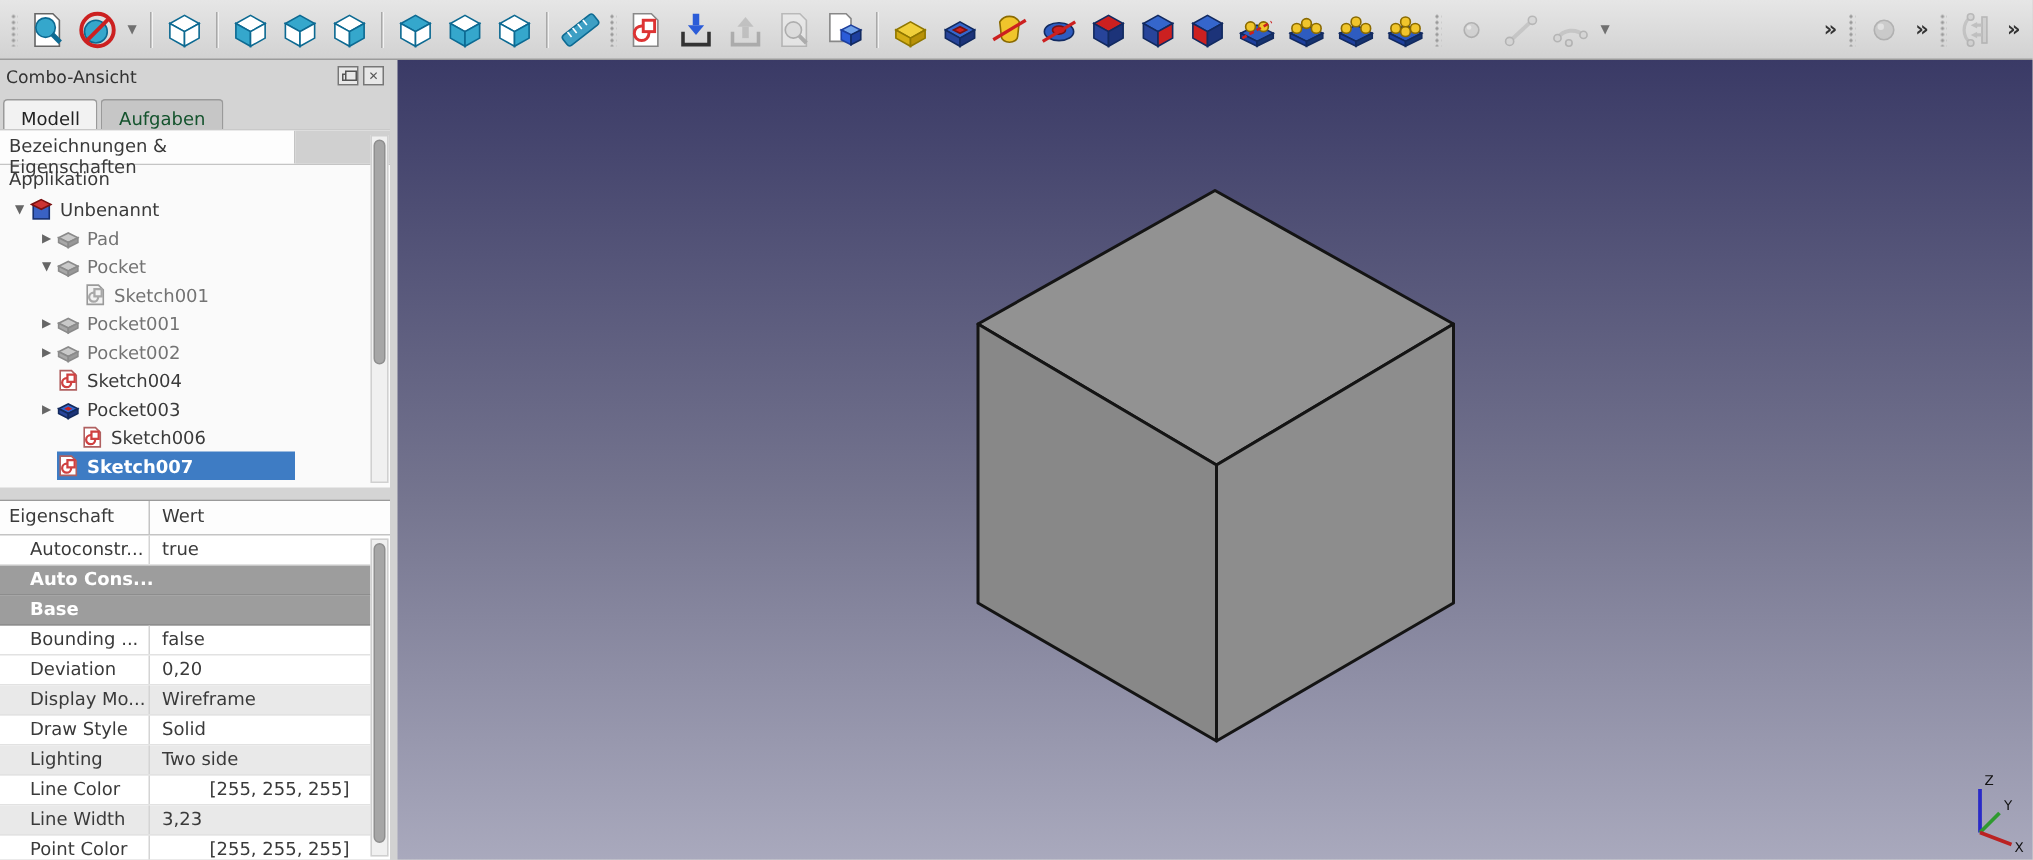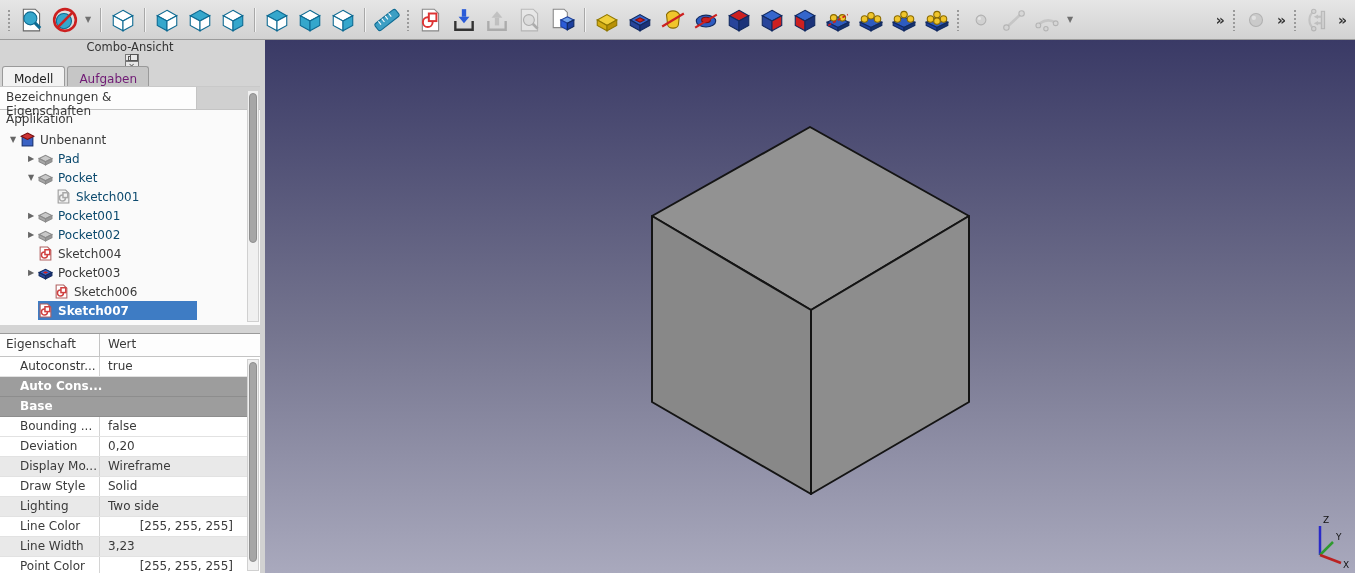--- a/index.html
+++ b/index.html
@@ -16,47 +16,47 @@
   .tb-sep { width:1px; height:24px; background:#a8a8a8; box-shadow:1px 0 0 #f2f2f2; margin:0 5px; }
   .tb-handle { width:5px; height:22px; margin:0 3px;
     background-image:radial-gradient(#9a9a9a 35%, transparent 40%); background-size:4px 4px; }
   .tb-caret { font-size:8px; color:#707070; width:14px; text-align:center; }
   .tb-chevron { font-size:14px; font-weight:bold; color:#333; padding:0 4px; }
   .tb-spacer { flex:1; }
 
   
   .panel { position:absolute; top:40px; left:0; width:260px; bottom:0; background:#d4d4d4; }
   .panel-title { position:absolute; top:0; left:0; right:0; height:21px; display:flex; align-items:center;
-    padding:0 4px; font-size:11.5px; color:#333;flex-direction:column; }
+    padding:0 4px; font-size:11.5px; color:#333; }
   .panel-title .spacer { flex:1; }
   .winbtn { width:14px; height:13px; border:1px solid #777; background:#e8e8e8; margin-left:3px;
     display:flex; align-items:center; justify-content:center; font-size:8px; color:#555; position:relative; }
   .winbtn .sq { width:6px; height:5px; border:1px solid #555; position:relative; top:1px; left:-1px; }
   .winbtn .sq::after { content:""; position:absolute; width:6px; height:5px; border:1px solid #555;
     left:1px; top:-3px; background:#e8e8e8; }
 
   .tabs { position:absolute; top:21px; left:0; right:0; height:31px; padding:4px 2px 0 2px;
     border-bottom:1px solid #9a9a9a; display:flex; align-items:center; }
   .tab { padding:5px 11px 4px 11px; border:1px solid #9a9a9a; border-bottom:none;
-    border-radius:3px 3px 0 0; background:#c6c6c6; color:#701a75; margin-right:2px; }
+    border-radius:3px 3px 0 0; background:#c6c6c6; color:#14532d; margin-right:2px; }
   .tab.active { background:#f2f2f2; color:#222; position:relative; top:1px; padding-bottom:6px; }
 
   
   .treewrap { position:absolute; top:46px; left:0; width:260px; height:239px; background:#fafafa;
     border-top:1px solid #c9c9c9; overflow:hidden; }
   .tree-header { display:flex; height:23px; border-bottom:1px solid #c4c4c4; }
   .tree-header .hcell { width:197px; background:#fdfdfd; border-right:1px solid #c4c4c4;
     padding:3px 0 0 6px; color:#3a3a3a; }
   .tree-header .hrest { flex:1; background:#d0d0d0; }
   .app-row { height:20px; padding:2px 0 0 6px; color:#3a3a3a; }
   .trow { height:19px; display:flex; align-items:center; position:relative; }
   .trow .exp { width:14px; font-size:8px; color:#666; text-align:center; flex:none; }
   .trow .ticon { width:17px; height:15px; flex:none; display:flex; align-items:center; }
   .trow .tlabel { padding-left:3px; white-space:nowrap; }
-  .trow.gray .tlabel { color:#0c4a6e; }
+  .trow.gray .tlabel { color:#737373; }
   .trow.selected .tlabel { color:#fff; font-weight:bold; }
 
   .vscroll { position:absolute; right:1px; width:12px; background:#f0f0f0; border:1px solid #d0d0d0; }
   .vthumb { position:absolute; left:1px; right:1px; background:#a6a6a6; border-radius:4px; border:1px solid #8f8f8f; }
 
   
   .props { position:absolute; top:293px; left:0; width:260px; bottom:0; background:#fff;
     border-top:1px solid #9a9a9a; overflow:hidden; }
   .prop-header { display:flex; height:23px; border-bottom:1px solid #c4c4c4; background:#fdfdfd; }
   .prop-header .pc1 { width:100px; border-right:1px solid #c4c4c4; padding:3px 0 0 6px; }

